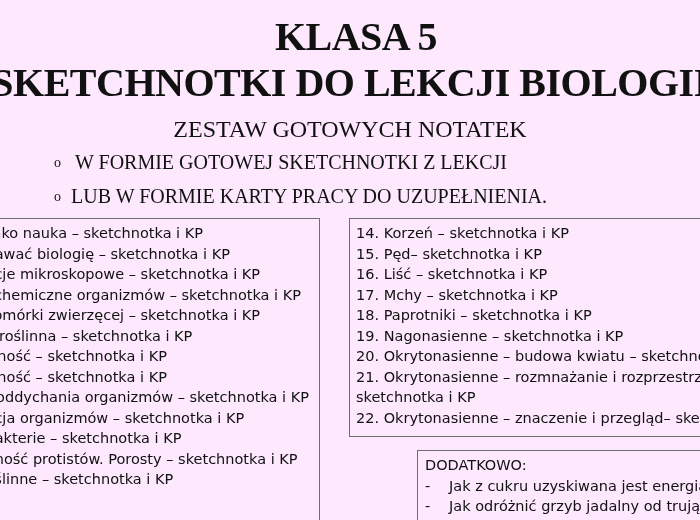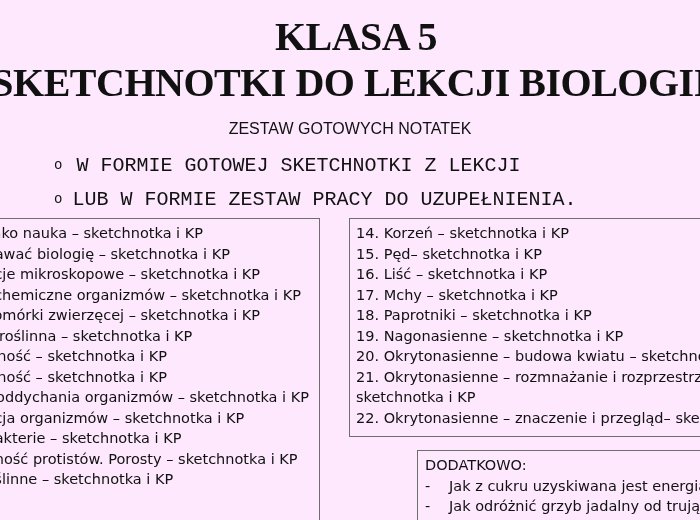--- a/index.html
+++ b/index.html
@@ -37,30 +37,30 @@
       font-size: 40px;
       line-height: 46px;
       letter-spacing: -0.5px;
       white-space: nowrap;
     }
     .subtitle {
       position: absolute;
       left: 0; right: 0;
       top: 116px;
       text-align: center;
-      font-family: Liberation Sans, sans-serif;
-      font-size: 16px;
+      font-family: Liberation Serif, serif;
+      font-size: 24px;
       line-height: 26px;
       white-space: nowrap;
     }
     .bullet-line {
       position: absolute;
-      font-family: Liberation Mono, monospace;
+      font-family: Liberation Serif, serif;
       font-size: 20px;
-      line-height: 32px;
+      line-height: 26px;
       white-space: nowrap;
     }
     .bullet-line .mark {
       display: inline-block;
       font-size: 14px;
       vertical-align: 2px;
       margin-right: 14px;
     }
     .b1 { left: 54px; top: 149px; }
     .b2 { left: 54px; top: 183px; }
@@ -128,21 +128,21 @@
 <body>
 
 <div class="title1">KLASA 5</div>
 <div class="title2">SKETCHNOTKI DO LEKCJI BIOLOGII</div>
 <div class="subtitle">ZESTAW GOTOWYCH NOTATEK</div>
 
 <div class="bullet-line b1">
   <span class="mark">o</span><span>W FORMIE GOTOWEJ SKETCHNOTKI Z LEKCJI</span>
 </div>
 <div class="bullet-line b2">
-  <span class="mark">o</span><span>LUB W FORMIE ZESTAW PRACY DO UZUPEŁNIENIA.</span>
+  <span class="mark">o</span><span>LUB W FORMIE KARTY PRACY DO UZUPEŁNIENIA.</span>
 </div>
 
 <div class="left-clip">
   <div class="left-inner">
     <div class="item" style="margin-left:3px">jako nauka – sketchnotka i KP</div>
     <div class="item">nawać biologię – sketchnotka i KP</div>
     <div class="item">acje mikroskopowe – sketchnotka i KP</div>
     <div class="item">i chemiczne organizmów – sketchnotka i KP</div>
     <div class="item">komórki zwierzęcej – sketchnotka i KP</div>
     <div class="item">a roślinna – sketchnotka i KP</div>

